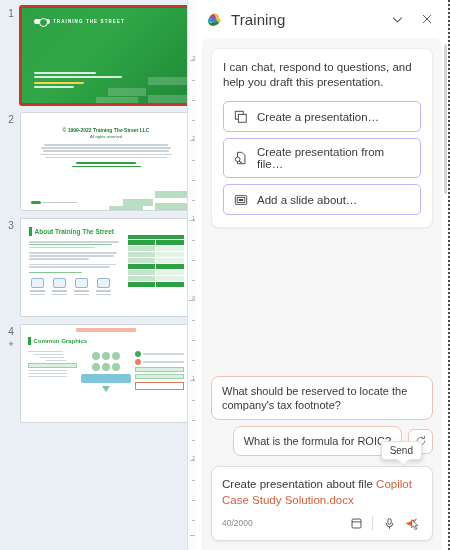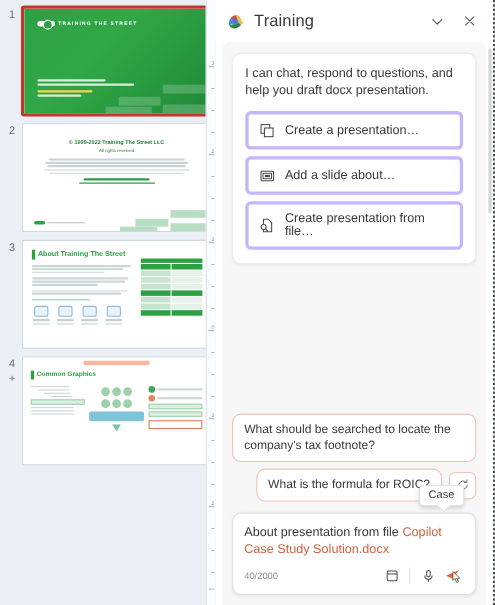--- a/index.html
+++ b/index.html
@@ -172,21 +172,21 @@
     border-radius:8px;
     padding:11px 11px 12px 11px;
     box-shadow:0 1px 2px rgba(0,0,0,.05);
   }
   .intro-p{
     font-size:11.5px;color:#3a3a38;line-height:15px;margin-bottom:11px;
   }
   .intro-p.second{margin-bottom:8px;}
   .opt-card{
     display:flex;align-items:center;gap:9px;
-    border:3px solid #c4b5fd;
+    border:1px solid #c4b5fd;
     border-radius:5px;
     padding:7px 9px;
     margin-bottom:6px;
     background:#fff;
     cursor:pointer;
     font-size:11.5px;color:#3a3a38;
   }
   .opt-card:last-child{margin-bottom:0;}
   .opt-ico{width:15px;height:15px;flex:0 0 15px;color:#4a4a4a;display:flex;align-items:center;justify-content:center;}
 
@@ -518,73 +518,73 @@
       <div class="hdr-btn">
         <svg viewBox="0 0 16 16" width="12" height="12">
             <path d="M3 3l10 10M13 3L3 13" fill="none" stroke="#595959" stroke-width="1.3" stroke-linecap="round"></path>
           </svg>
       </div>
     </div>
 
     <div id="cp-body">
 
       <div id="intro-card">
-        <div class="intro-p">I can chat, respond to questions, and help you draft docx presentation.</div>
+        <div class="intro-p">I can chat, respond to questions, and help you draft this presentation.</div>
 
         <div class="opt-card">
           <span class="opt-ico">
             <svg viewBox="0 0 16 16" width="14" height="14">
               <rect x="1.5" y="1.5" width="9" height="9" fill="none" stroke="#4a4a4a" stroke-width="1.1"></rect>
               <rect x="5" y="5" width="9" height="9" fill="#fff" stroke="#4a4a4a" stroke-width="1.1"></rect>
             </svg>
           </span>
           <span>Create a presentation…</span>
+        </div>
+
+        <div class="opt-card">
+          <span class="opt-ico">
+            <svg viewBox="0 0 16 16" width="14" height="14">
+              <path d="M4 1.5h5l3.5 3.5v9.5H4z" fill="none" stroke="#4a4a4a" stroke-width="1.1"></path>
+              <circle cx="4.2" cy="9.5" r="2.6" fill="#fff" stroke="#4a4a4a" stroke-width="1.1"></circle>
+              <path d="M6.2 11.5l2.2 2.2" stroke="#4a4a4a" stroke-width="1.2" stroke-linecap="round"></path>
+            </svg>
+          </span>
+          <span>Create presentation from file…</span>
         </div>
 
         <div class="opt-card">
           <span class="opt-ico">
             <svg viewBox="0 0 16 16" width="14" height="14">
               <rect x="1.5" y="3" width="13" height="10" fill="none" stroke="#4a4a4a" stroke-width="1.1" rx="1"></rect>
               <rect x="3.6" y="5.2" width="8.8" height="5.6" fill="none" stroke="#4a4a4a" stroke-width="1"></rect>
               <rect x="5.4" y="6.8" width="5.2" height="2.4" fill="#4a4a4a"></rect>
             </svg>
           </span>
           <span>Add a slide about…</span>
         </div>
-
-        <div class="opt-card">
-          <span class="opt-ico">
-            <svg viewBox="0 0 16 16" width="14" height="14">
-              <path d="M4 1.5h5l3.5 3.5v9.5H4z" fill="none" stroke="#4a4a4a" stroke-width="1.1"></path>
-              <circle cx="4.2" cy="9.5" r="2.6" fill="#fff" stroke="#4a4a4a" stroke-width="1.1"></circle>
-              <path d="M6.2 11.5l2.2 2.2" stroke="#4a4a4a" stroke-width="1.2" stroke-linecap="round"></path>
-            </svg>
-          </span>
-          <span>Create presentation from file…</span>
-        </div>
       </div>
 
       <div id="cp-spacer"></div>
 
       <div class="sugg-wrap">
-        <div class="sugg">What should be searched to locate the company's tax footnote?</div>
+        <div class="sugg">What should be reserved to locate the company's tax footnote?</div>
         <div class="sugg-row">
           <div class="sugg inline">What is the formula for ROIC?</div>
           <div class="refresh-btn">
             <svg viewBox="0 0 16 16" width="12" height="12">
               <path d="M13 8a5 5 0 1 1-1.6-3.7" fill="none" stroke="#6b6b6b" stroke-width="1.2" stroke-linecap="round"></path>
               <path d="M12.6 1.6v3.2H9.4" fill="none" stroke="#6b6b6b" stroke-width="1.2" stroke-linecap="round" stroke-linejoin="round"></path>
             </svg>
           </div>
         </div>
       </div>
 
       <div id="composer">
-        <div id="tooltip">Case</div>
-        <div id="composer-text"><span>About presentation from file </span><span class="fname">Copilot Case Study Solution.docx</span></div>
+        <div id="tooltip">Send</div>
+        <div id="composer-text"><span>Create presentation about file </span><span class="fname">Copilot Case Study Solution.docx</span></div>
         <div id="composer-bar">
           <div id="char-count">40/2000</div>
           <div class="cbtn">
             <svg viewBox="0 0 16 16" width="13" height="13">
               <rect x="2.5" y="2.5" width="11" height="11" rx="1.4" fill="none" stroke="#4a4a4a" stroke-width="1.15"></rect>
               <path d="M2.5 6h11" stroke="#4a4a4a" stroke-width="1.15"></path>
             </svg>
           </div>
           <div class="cdiv"></div>
           <div class="cbtn">

